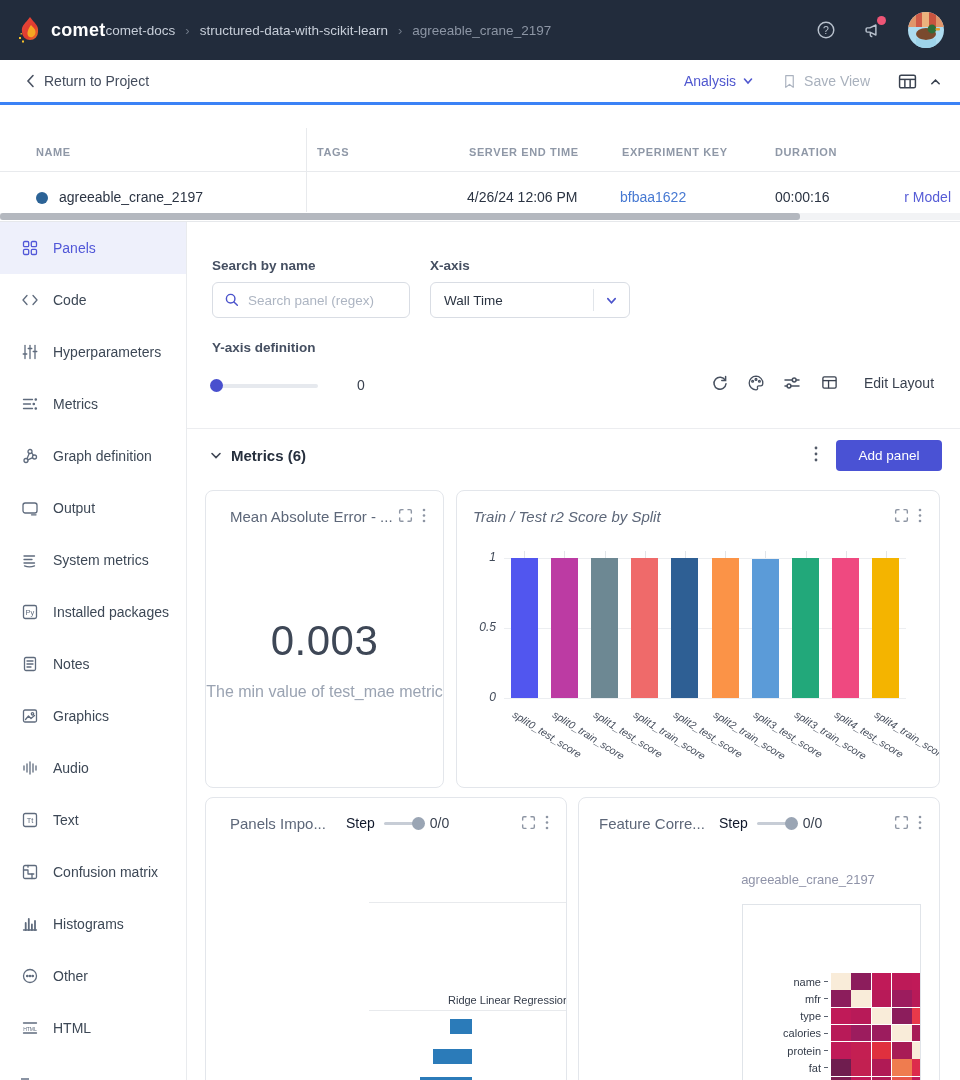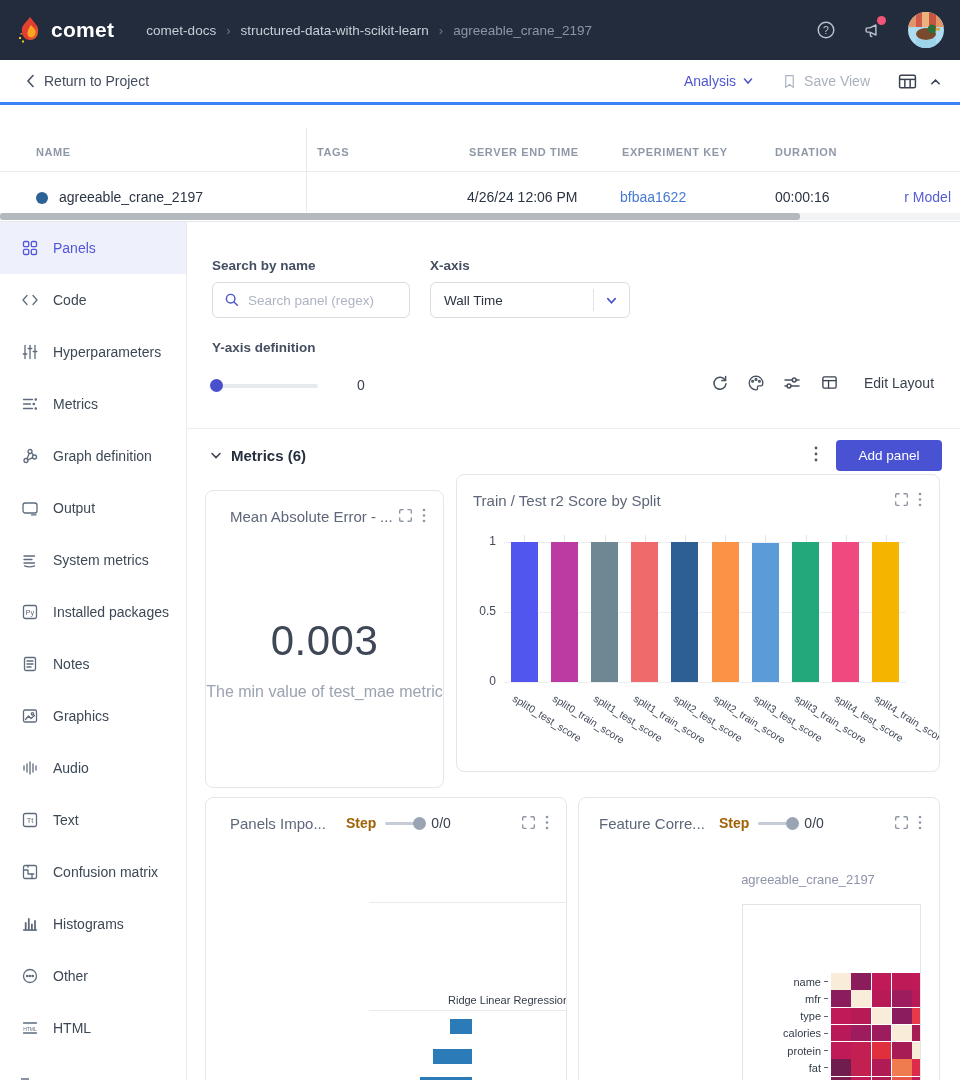--- a/index.html
+++ b/index.html
@@ -4,22 +4,22 @@
 <style>
   * { margin:0; padding:0; box-sizing:border-box; }
   html,body { width:960px; height:1080px; overflow:hidden; }
   body { font-family:"Liberation Sans", sans-serif; background:#fff; }
   .app { position:relative; width:960px; height:1080px; overflow:hidden; background:#fff; }
   svg { display:block; }
 
   
   .navbar { position:absolute; left:0; top:0; width:960px; height:60px; background:#222c3c; display:flex; align-items:center; }
   .logo { display:flex; align-items:center; gap:9px; margin-left:18px; }
-  .logo-text { color:#fff; font-size:21px; font-weight:bold; letter-spacing:.3px; }
-  .crumbs { display:flex; align-items:flex-end; gap:10px; margin-left:32px; font-size:13.5px; white-space:nowrap; }
+  .logo-text { color:#fff; font-size:18px; font-weight:bold; letter-spacing:.3px; }
+  .crumbs { display:flex; align-items:flex-end; gap:10px; font-size:13.5px; white-space:nowrap; }
   .crumb { color:#c7ced9; cursor:pointer; }
   .crumb.last { color:#8d96a5; }
   .crumb-sep { color:#6f7988; font-size:13px; }
   .nav-right { margin-left:auto; display:flex; align-items:center; gap:26px; margin-right:16px; }
   .nav-icon { position:relative; color:#b8c1cd; cursor:pointer; }
   .noti-dot { position:absolute; right:-4px; top:-4px; width:9px; height:9px; border-radius:50%; background:#ee5576; }
   .avatar { width:36px; height:36px; border-radius:50%; overflow:hidden; position:relative; background:#aedcf0; cursor:pointer; }
   .avatar .stripes { position:absolute; left:0; top:0; width:100%; height:42%;
     background:linear-gradient(90deg,#e0956a 0 22%,#cf5a47 22% 40%,#ecb27d 40% 58%,#c9543f 58% 78%,#e0956a 78% 100%); }
 
@@ -71,30 +71,30 @@
 
   .metrics-row { position:absolute; left:0; top:218px; width:773px; height:36px; }
   .sec-chev { position:absolute; left:23px; top:10px; color:#3f4654; cursor:pointer; }
   .sec-title { position:absolute; left:44px; top:7px; font-size:15px; font-weight:bold; color:#262f3d; }
   .sec-kebab { position:absolute; left:622px; top:4px; cursor:pointer; }
   .add-btn { position:absolute; left:649px; top:0; width:106px; height:31px; border:none; border-radius:4px; background:#4a52d4; color:#fff; font-size:13.5px; font-family:inherit; cursor:pointer; }
 
   
   .card { position:absolute; background:#fff; border:1px solid #e3e6eb; border-radius:8px; overflow:hidden; }
   .card1 { left:18px; top:268px; width:239px; height:298px; }
-  .card2 { left:269px; top:252px; width:484px; height:298px; }
+  .card2 { left:269px; top:268px; width:484px; height:298px;font-style:italic; }
   .card3 { left:18px; top:575px; width:362px; height:420px; }
   .card4 { left:391px; top:575px; width:362px; height:420px; }
   .panel-title { position:absolute; left:24px; top:17px; font-size:15px; color:#5d6779; white-space:nowrap; }
   .card2 .panel-title { left:16px; }
   .card4 .panel-title { left:20px; }
   .fs { position:absolute; right:30px; top:17px; color:#8d95a3; cursor:pointer; }
   .kebab { position:absolute; right:13px; top:16px; color:#8d95a3; cursor:pointer; }
   .step-group { position:absolute; left:140px; top:17px; display:flex; align-items:center; gap:9px; }
-  .step-label { font-size:14px; font-weight:bold; color:#a16207; }
+  .step-label { font-size:14px; font-weight:normal; color:#0f172a; }
   .mini-slider { position:relative; width:37px; height:3px; background:#c7cdd6; border-radius:2px; cursor:pointer; }
   .mini-slider .mh { position:absolute; right:-4px; top:-5px; width:13px; height:13px; border-radius:50%; background:#9aa5b4; }
   .step-val { font-size:14px; color:#39414f; }
 
   .big-value { position:absolute; left:0; top:126px; width:100%; text-align:center; font-size:42px; font-weight:300; color:#3e4756; letter-spacing:.5px; }
   .big-caption { position:absolute; left:0; top:192px; width:100%; text-align:center; font-size:16px; color:#9aa3b2; }
 
   .r2-plot { position:absolute; left:47px; top:67px; width:402px; height:140px; }
   .gridline { position:absolute; left:0; width:402px; height:1px; background:#eceef1; }
   .ytick { position:absolute; left:-40px; width:32px; text-align:right; font-size:12px; color:#414a59; }

